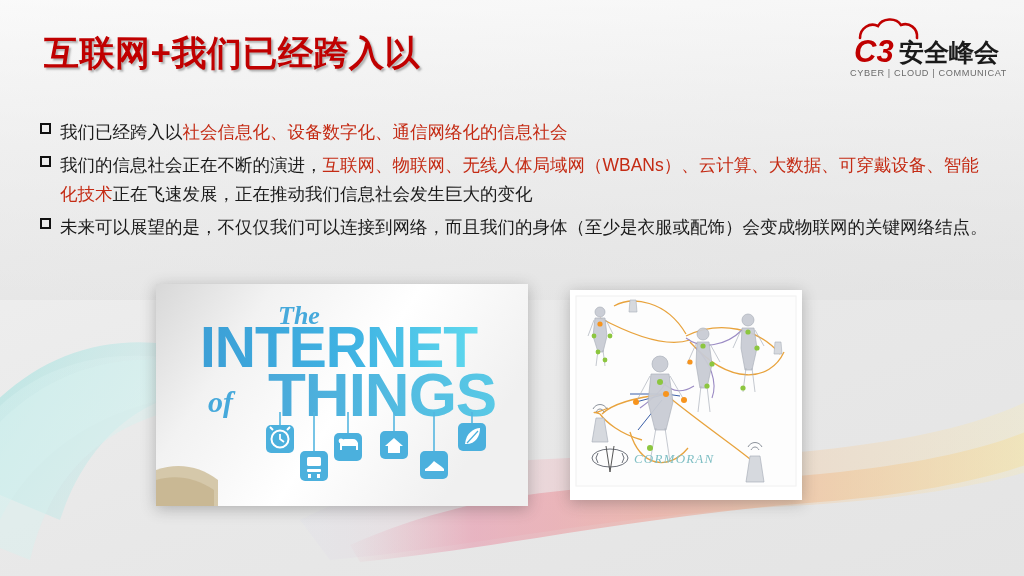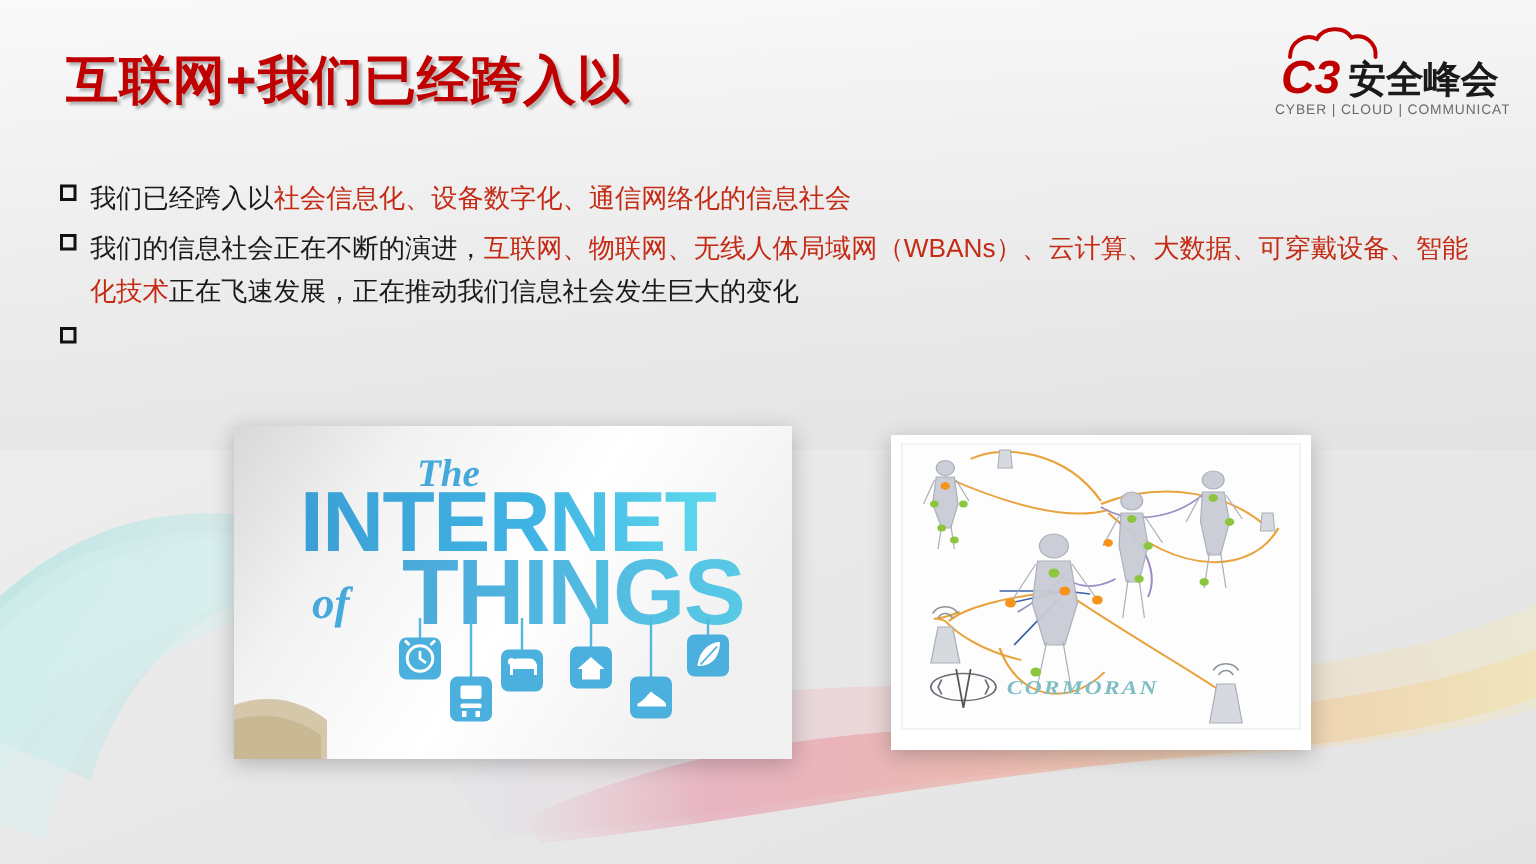--- a/index.html
+++ b/index.html
@@ -78,25 +78,24 @@
     background: #ffffff;
     overflow: hidden;
   }
   #pic-iot {
     left: 156px;
     top: 284px;
     width: 372px;
     height: 222px;
   }
   #pic-wban {
-    left: 594px;
+    left: 570px;
     top: 290px;
-    width: 280px;
+    width: 232px;
     height: 210px;
-    font-weight: bold;
   }
   .pic-inner { position: absolute; left:0; top:0; width:100%; height:100%; }
 </style>
 </head>
 <body>
 
 <div id="slide">
 
   <svg class="bg-layer" viewBox="0 0 1024 576" preserveAspectRatio="none">
     <defs>
@@ -162,20 +161,21 @@
       <span class="bk">我们已经跨入以</span><span class="rt">社会信息化、设备数字化、通信网络化的信息社会</span>
     </div>
 
     <div class="bullet">
       <span class="marker"></span>
       <span class="bk">我们的信息社会正在不断的演进，</span><span class="rt">互联网、物联网、无线人体局域网（WBANs）、云计算、大数据、可穿戴设备、智能化技术</span><span class="bk">正在飞速发展，正在推动我们信息社会发生巨大的变化</span>
     </div>
 
     <div class="bullet">
       <span class="marker"></span>
+      <span class="bk">未来可以展望的是，不仅仅我们可以连接到网络，而且我们的身体（至少是衣服或配饰）会变成物联网的关键网络结点。</span>
     </div>
 
   </div>
 
   <div class="picture" id="pic-iot">
     <svg class="pic-inner" viewBox="0 0 372 222" preserveAspectRatio="none">
       <defs>
         <linearGradient id="wallG" x1="0" y1="0" x2="1" y2="0.4">
           <stop offset="0%" stop-color="#d8d8d8"></stop>
           <stop offset="28%" stop-color="#f2f2f2"></stop>

